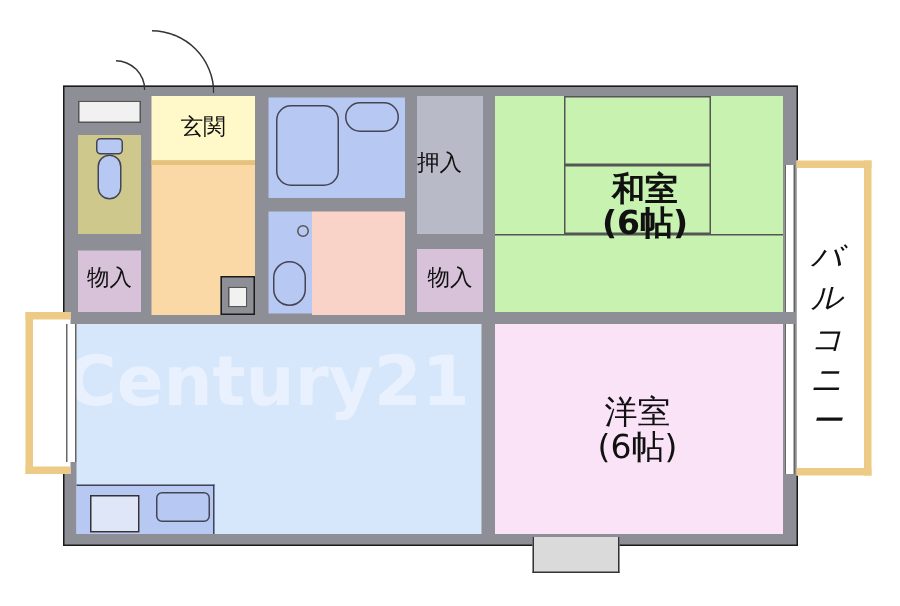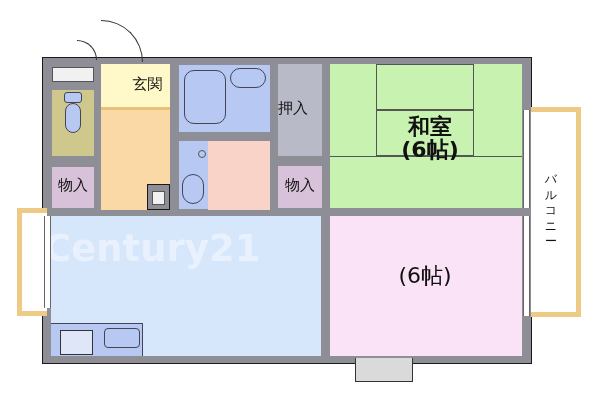--- a/index.html
+++ b/index.html
@@ -17,33 +17,33 @@
   .thin { position: absolute; background: #fff; border-left: 1px solid #666; border-right: 1px solid #666; }
 </style>
 </head>
 <body>
 
 <div class="wall" style="left:42px;top:57px;width:490px;height:307px;"></div>
 
 <div class="balc" style="left:17px;top:208px;width:30px;height:108px;border-right:none;"></div>
 
 <div class="balc" style="left:531px;top:107px;width:50px;height:210px;border-left:none;"></div>
-<div class="lbl" style="left:540px;top:172px;width:22px;font-size:12px;white-space:normal;word-break:break-all;line-height:1.3;">バルコニー</div>
+<div class="lbl" style="left:540px;top:158px;width:22px;font-size:21px;white-space:normal;word-break:break-all;line-height:1.3;font-style:italic;">バルコニー</div>
 
 <div class="room" style="left:52px;top:67px;width:42px;height:15px;background:#f1f1f1;border:1px solid #555;"></div>
 
 <div class="room" style="left:52px;top:90px;width:42px;height:66px;background:#cfc88c;"></div>
 <div class="fixture" style="left:64px;top:92px;width:18px;height:11px;border-radius:3px;"></div>
 <div class="fixture" style="left:65px;top:103px;width:16px;height:30px;border-radius:8px;"></div>
 
 <div class="room" style="left:52px;top:167px;width:42px;height:41px;background:#d7c2d9;"></div>
 <div class="lbl small" style="left:52px;top:178px;width:42px;">物入</div>
 
 <div class="room" style="left:101px;top:64px;width:69px;height:43px;background:#fff8c8;"></div>
-<div class="lbl small" style="left:113px;top:77px;width:69px;">玄関</div>
+<div class="lbl small" style="left:101px;top:77px;width:69px;">玄関</div>
 
 <div class="room" style="left:101px;top:107px;width:69px;height:103px;background:#fbd9a6;border-top:3px solid #e9c27a;"></div>
 <div class="room" style="left:147px;top:184px;width:23px;height:26px;background:#8e8e96;border:1.5px solid #1a1a1a;"></div>
 <div class="room" style="left:152px;top:191px;width:13px;height:14px;background:#f1f1f1;border:1px solid #555;"></div>
 
 <div class="abs" style="left:101px;top:20px;width:42px;height:42px;border-top:1.5px solid #333;border-right:1.5px solid #333;border-top-right-radius:42px;"></div>
 <div class="abs" style="left:77px;top:40px;width:20px;height:20px;border-top:1.5px solid #333;border-right:1.5px solid #333;border-top-right-radius:20px;"></div>
 
 <div class="room" style="left:179px;top:65px;width:91px;height:67px;background:#b7c8f2;"></div>
 <div class="fixture" style="left:184px;top:70px;width:42px;height:54px;"></div>
@@ -64,30 +64,31 @@
 <div class="room" style="left:330px;top:64px;width:192px;height:144px;background:#c8f2b0;"></div>
 <div class="tatami" style="left:376px;top:64px;width:98px;height:46px;"></div>
 <div class="tatami" style="left:376px;top:110px;width:98px;height:46px;"></div>
 <div class="tatami" style="left:330px;top:156px;width:192px;height:52px;border-left:none;border-right:none;border-bottom:none;"></div>
 <div class="lbl big" style="left:376px;top:115px;width:108px;font-weight:bold;">
   <div>和室</div>
   <div>(6帖)</div>
 </div>
 
 <div class="room" style="left:51px;top:216px;width:270px;height:140px;background:#d6e6fb;"></div>
-<div class="lbl" style="left:44px;top:230px;width:200px;font-size:37px;color:rgba(255,255,255,0.45);font-weight:bold;">Century21</div>
+<div class="lbl" style="left:44px;top:230px;width:200px;font-size:46px;color:rgba(255,255,255,0.45);font-weight:bold;">Century21</div>
 <div class="lbl big" style="left:150px;top:262px;width:80px;">
 </div>
 
 <div class="room" style="left:51px;top:323px;width:92px;height:33px;background:#b7c8f2;border-top:1px solid #445;border-right:1px solid #445;"></div>
 <div class="abs" style="left:60px;top:330px;width:33px;height:25px;border:1px solid #333;background:#dfe6f8;"></div>
 <div class="fixture" style="left:104px;top:328px;width:36px;height:20px;border-radius:4px;"></div>
 
 <div class="room" style="left:330px;top:216px;width:192px;height:140px;background:#fbe3f7;"></div>
 <div class="lbl big" style="left:380px;top:264px;width:90px;">
+  <div>洋室</div>
   <div>(6帖)</div>
 </div>
 
 <div class="abs" style="left:355px;top:358px;width:58px;height:24px;background:#dadada;border:1.5px solid #333;border-top:none;"></div>
 
 <div class="thin" style="left:44px;top:216px;width:7px;height:92px;"></div>
 <div class="thin" style="left:523px;top:110px;width:7px;height:98px;"></div>
 <div class="thin" style="left:523px;top:216px;width:7px;height:100px;"></div>
 
 </body></html>

